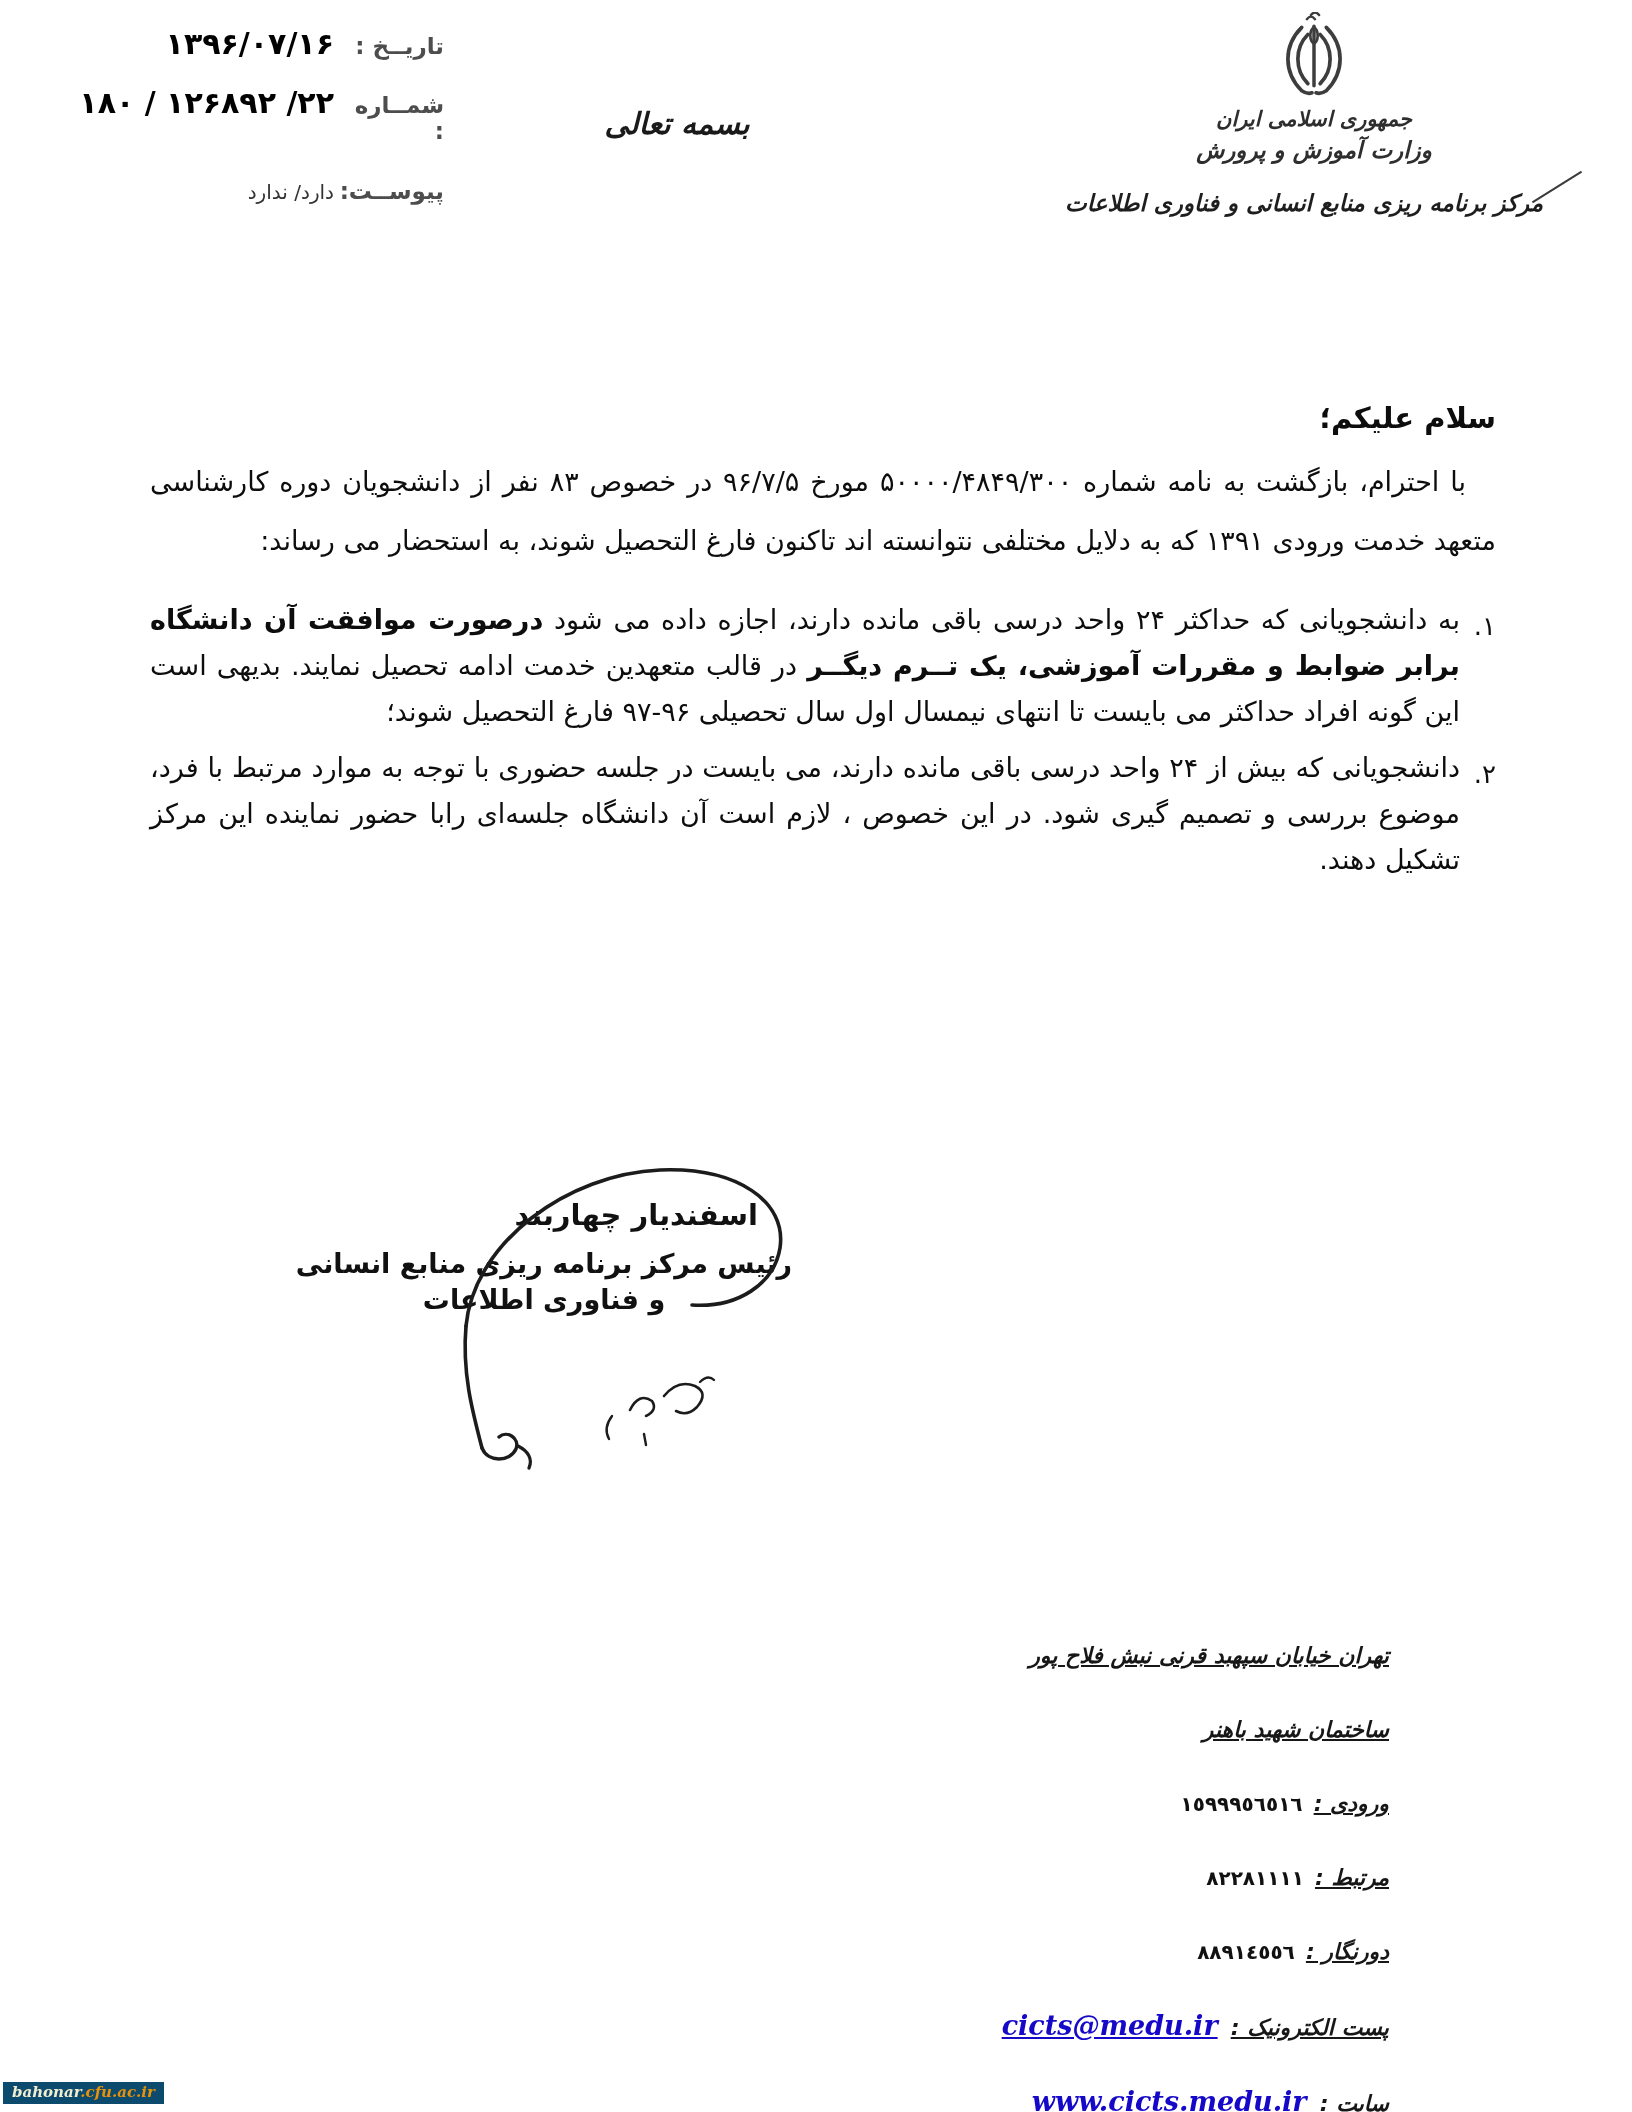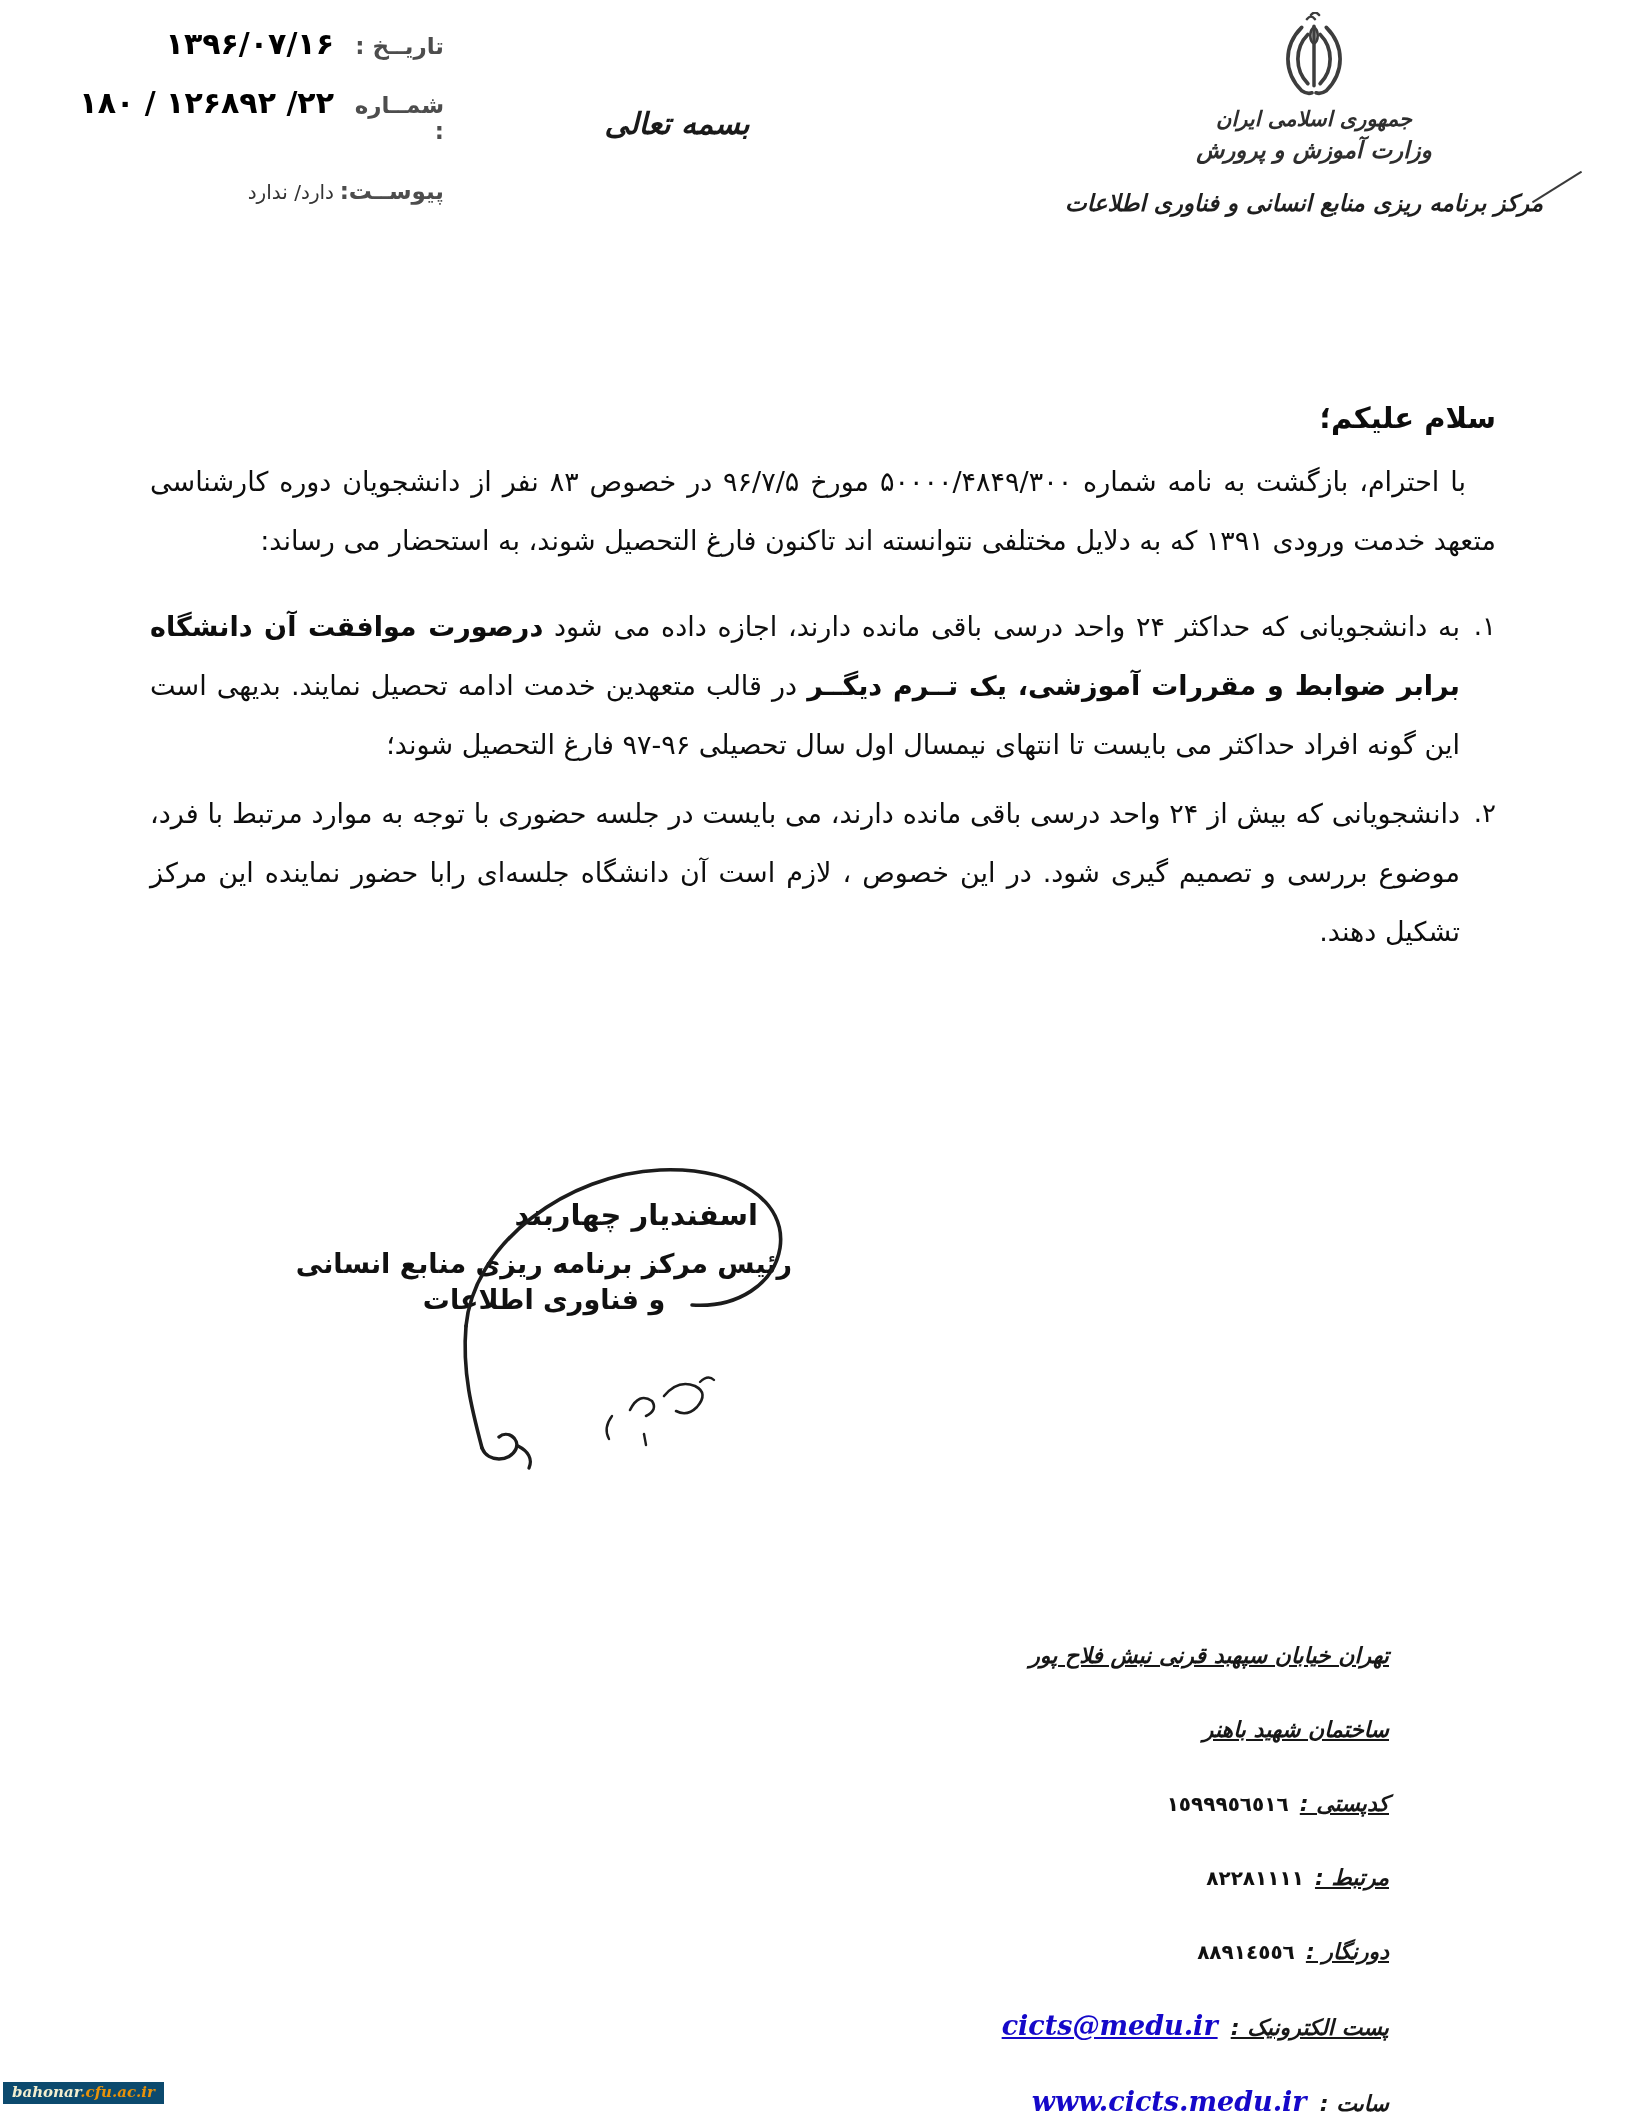--- a/index.html
+++ b/index.html
@@ -36,21 +36,21 @@
     font-size:30px;font-weight:bold;font-style:italic;color:#1a1a1a;}
   
   .body{position:absolute;right:136px;left:150px;top:350px;font-size:27px;color:#0d0d0d;}
   .recipient{font-size:30px;font-weight:bold;line-height:42px;}
   .salutation{font-size:29px;font-weight:bold;margin-top:48px;line-height:40px;}
   .intro{margin-top:14px;line-height:59px;text-align:justify;text-indent:30px;}
   .list{margin-top:2px;}
   .list-item{display:flex;align-items:flex-start;}
   .list-item + .list-item{margin-top:10px;}
   .num{flex:none;width:36px;font-size:26px;line-height:59px;}
-  .item-text{flex:1;line-height:59px;text-align:justify;}
+  .item-text{flex:1;line-height:46px;text-align:justify;}
   .item-text b{font-weight:bold;}
   
   .signature{position:absolute;left:286px;top:1196px;width:516px;text-align:center;}
   .sig-name{font-size:29px;font-weight:bold;line-height:38px;padding-right:44px;text-align:right;}
   .sig-title{font-size:27px;font-weight:bold;line-height:36px;margin-top:12px;}
   .sig-scribble{position:absolute;left:408px;top:1158px;pointer-events:none;}
   
   .footer{position:absolute;right:243px;top:1640px;text-align:right;}
   .f-line{line-height:31px;margin-bottom:41px;white-space:nowrap;}
   .f-cal{font-size:22px;font-weight:bold;font-style:italic;color:#171717;text-decoration:underline;}
@@ -140,21 +140,21 @@
   </svg>
 
   <div class="footer">
     <div class="f-line">
       <span class="f-cal">تهران خیابان سپهبد قرنی نبش فلاح پور</span>
     </div>
     <div class="f-line">
       <span class="f-cal">ساختمان شهید باهنر</span>
     </div>
     <div class="f-line">
-      <span class="f-cal">کدپستی :</span>
+      <span class="f-cal">ورودی :</span>
       <span class="f-num">١٥٩٩٩٥٦٥١٦</span>
     </div>
     <div class="f-line">
       <span class="f-cal">مرتبط :</span>
       <span class="f-num">٨٢٢٨١١١١</span>
     </div>
     <div class="f-line">
       <span class="f-cal">دورنگار :</span>
       <span class="f-num">٨٨٩١٤٥٥٦</span>
     </div>

